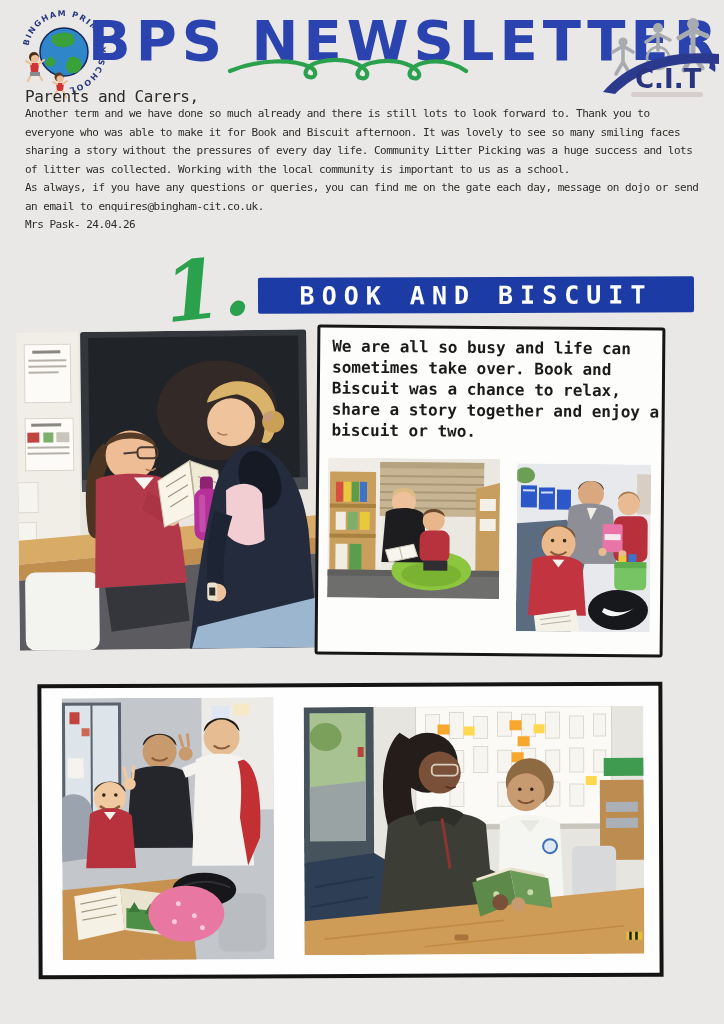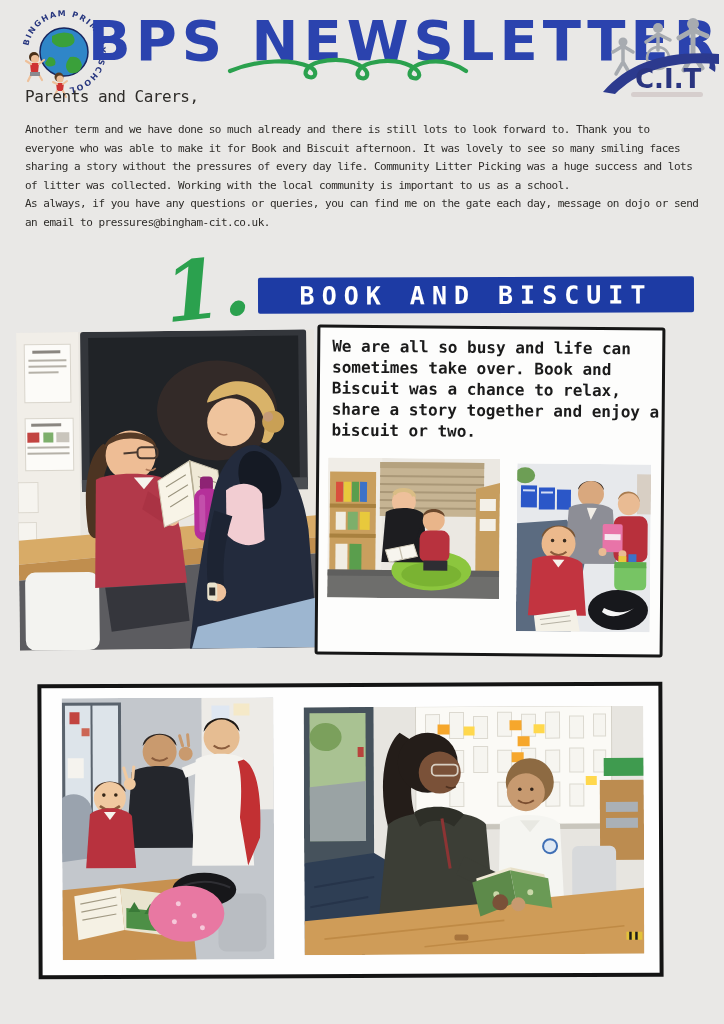--- a/index.html
+++ b/index.html
@@ -14,21 +14,21 @@
   .school-logo { position:absolute; left:12px; top:5px; width:104px; height:94px; }
   .cit-logo    { position:absolute; left:601px; top:12px; width:120px; height:88px; }
   .page-title  {
     position:absolute; left:88px; top:8px; width:544px; text-align:center;
     font-family:"DejaVu Sans", sans-serif; font-weight:bold;
     font-size:56px; letter-spacing:5px; color:#2b43ae; white-space:nowrap;
   }
   .squiggle { position:absolute; left:226px; top:54px; width:244px; height:30px; }
   
   .salutation { position:absolute; left:25px; top:87px; font-size:16px; letter-spacing:-0.5px; color:#2e2c29; }
-  .body-copy  { position:absolute; left:25px; top:121px; width:678px;
+  .body-copy  { position:absolute; left:25px; top:105px; width:678px;
                 font-size:11px; letter-spacing:-0.5px; line-height:18.5px; color:#2e2c29; }
   
   .num-one {
     position:absolute; left:164px; top:248px;
     font-family:"DejaVu Serif", serif; font-style:italic; font-weight:bold;
     font-size:82px; line-height:1; color:#2ba14e; transform:rotate(-6deg); z-index:3;
   }
   .banner {
     position:absolute; left:258px; top:277px; width:436px; height:36px;
     background:#1d3ba4; color:#ffffff; text-align:center; line-height:37px;
@@ -108,21 +108,22 @@
     </g>
     <path d="M2,80 C28,50 66,38 118,42 L118,52 C72,48 38,58 14,82 Z" fill="#2c3a8e"></path>
     <path d="M104,44 C112,46 116,52 114,60 L108,56 C110,52 108,48 104,46 Z" fill="#2c3a8e"></path>
     <text x="34" y="76" font-family="DejaVu Sans, sans-serif" font-weight="bold" font-size="26" fill="#2a3580">C.I.T</text>
     <rect x="30" y="80" width="72" height="5" rx="2.5" fill="#cfc6c4" opacity="0.75"></rect>
   </svg>
 
   <div class="salutation">Parents and Carers,</div>
   <div class="body-copy">
     <div>Another term and we have done so much already and there is still lots to look forward to. Thank you to everyone who was able to make it for Book and Biscuit afternoon. It was lovely to see so many smiling faces sharing a story without the pressures of every day life. Community Litter Picking was a huge success and lots of litter was collected. Working with the local community is important to us as a school.</div>
-    <div><span>As always, if you have any questions or queries, you can find me on the gate each day, message on dojo or send an email to </span><span>pressures@bingham-cit.co.uk</span><span>.</span></div>
+    <div><span>As always, if you have any questions or queries, you can find me on the gate each day, message on dojo or send an email to </span><span>enquires@bingham-cit.co.uk</span><span>.</span></div>
+    <div>Mrs Pask- 24.04.26</div>
   </div>
 
   <div class="num-one">1.</div>
   <div class="banner">BOOK AND BISCUIT</div>
 
   <div class="photo photo-main">
     <svg viewBox="0 0 298 318">
       <rect width="298" height="318" fill="#e9e6e0"></rect>
       <rect x="0" y="0" width="62" height="235" fill="#f1eee8"></rect>
       <rect x="8" y="12" width="46" height="58" fill="#fcfbf8" stroke="#d9d5cc"></rect>

